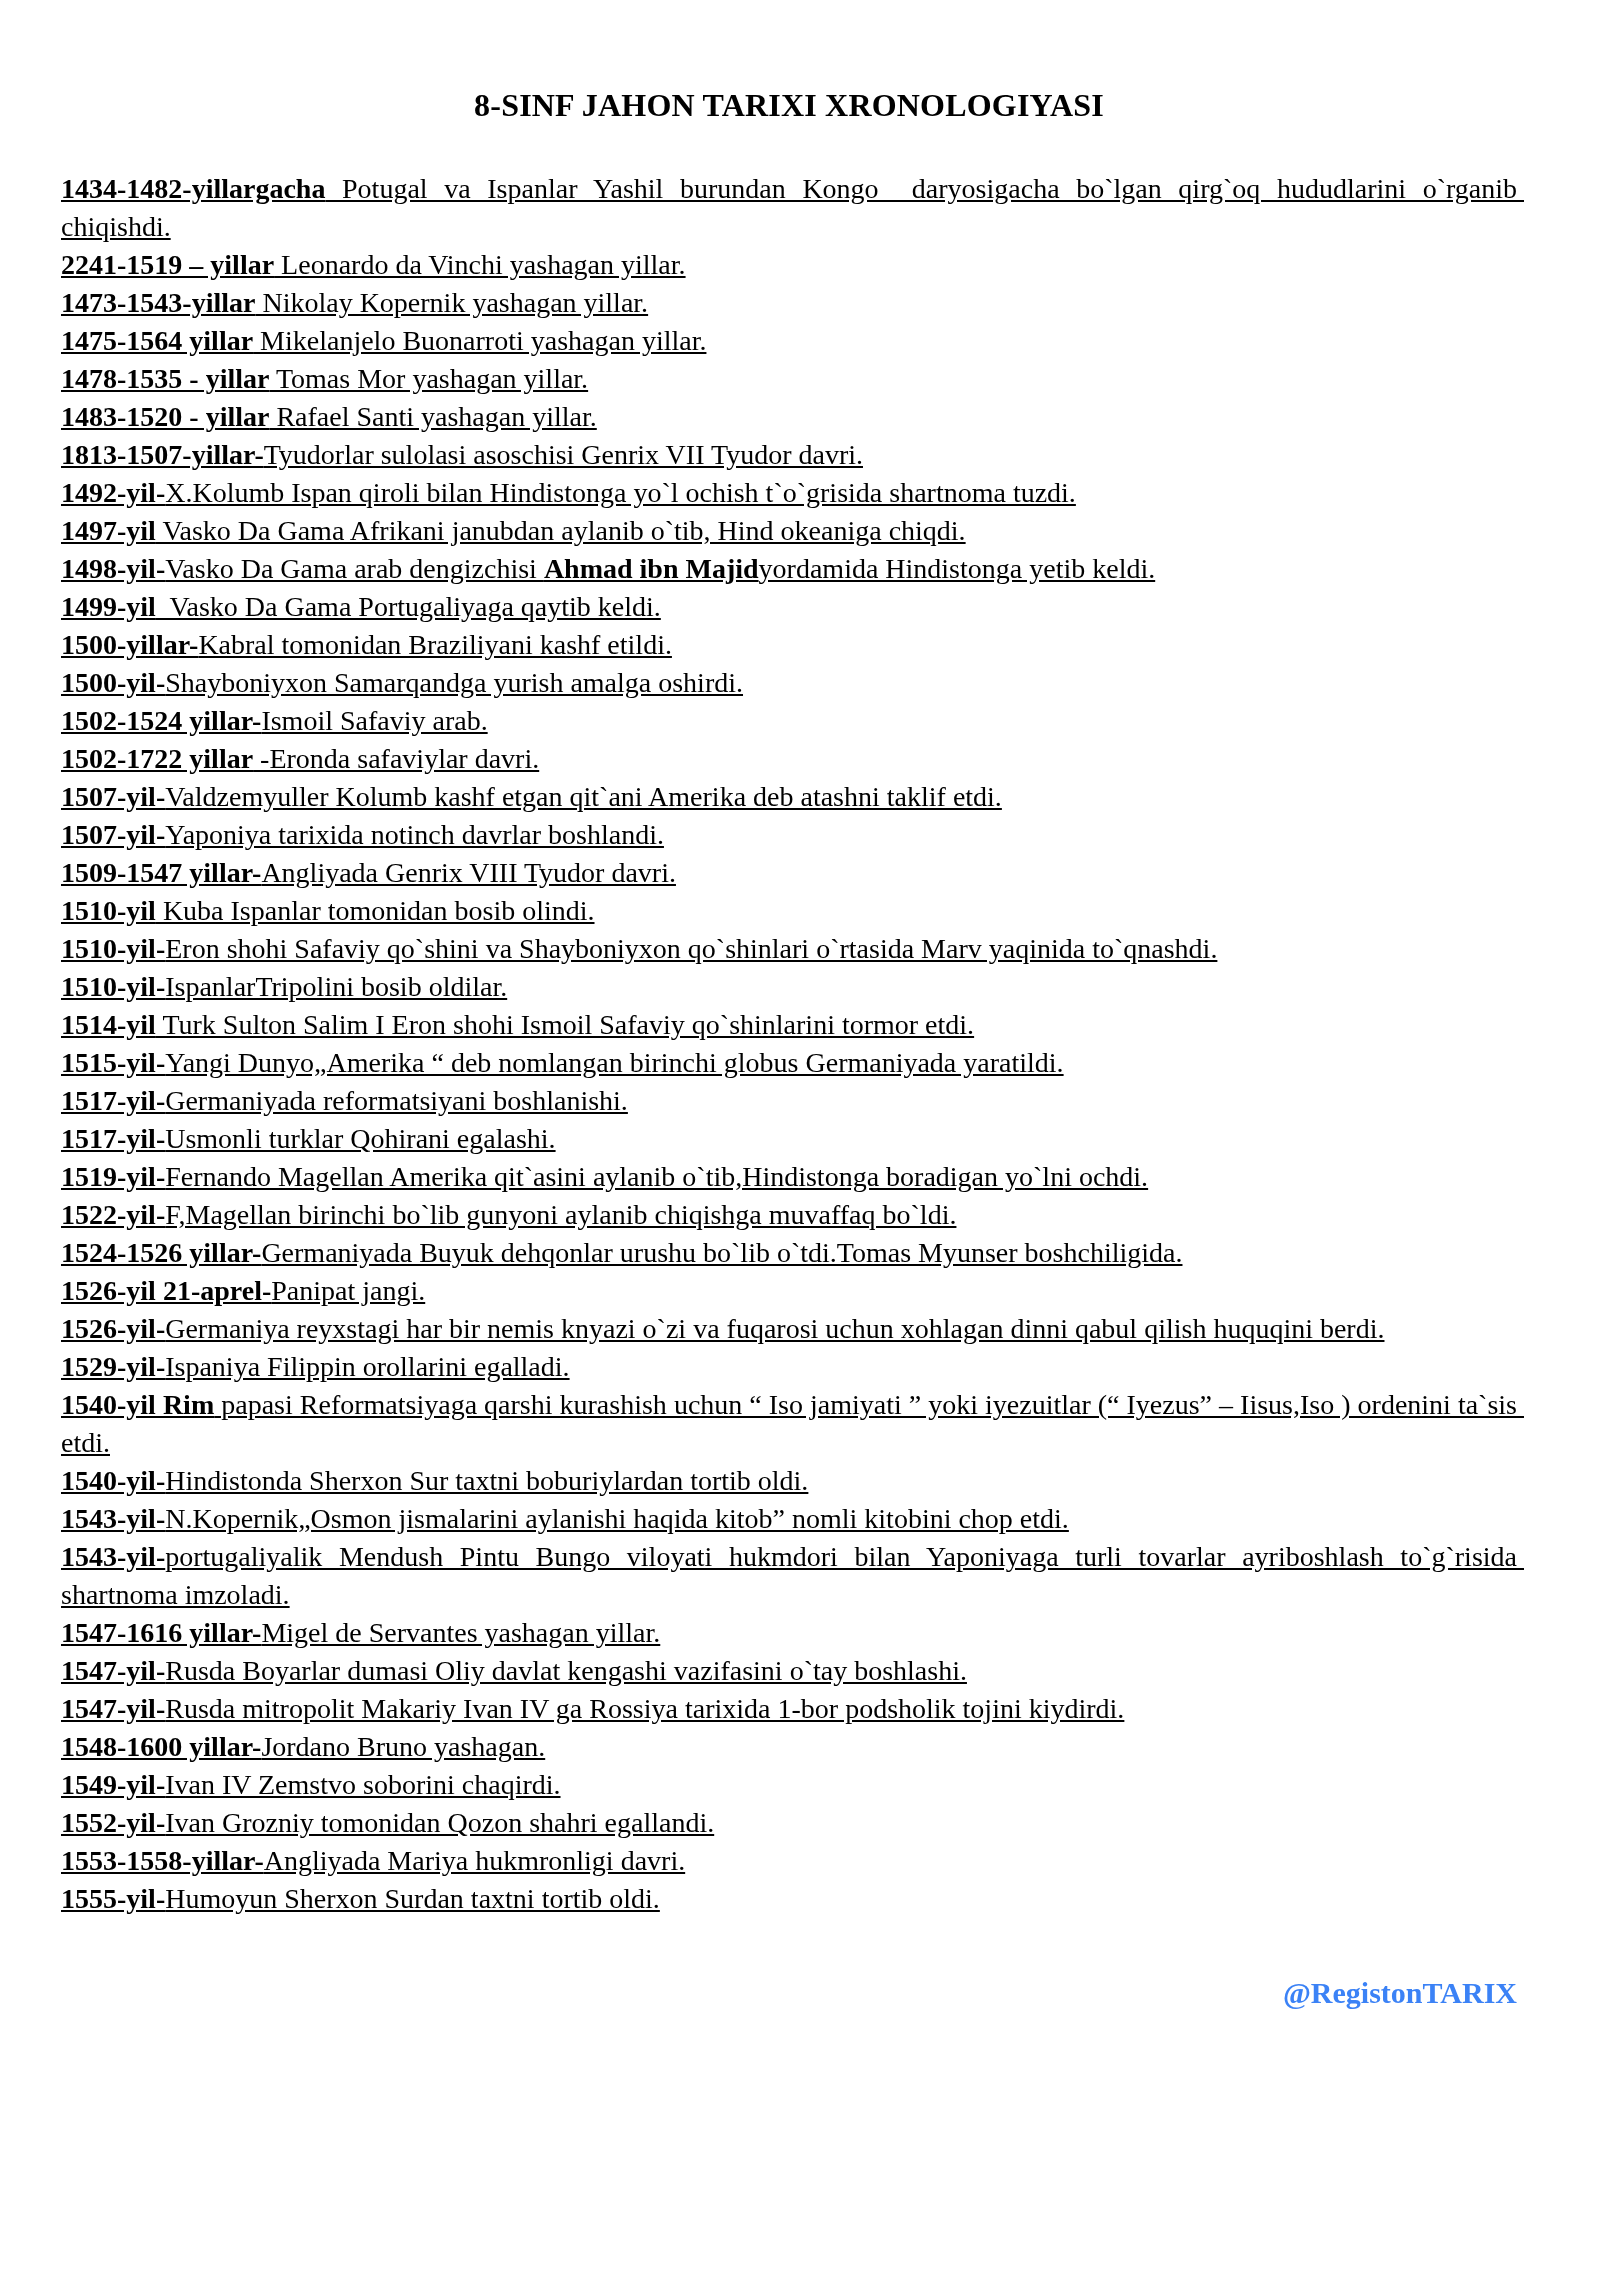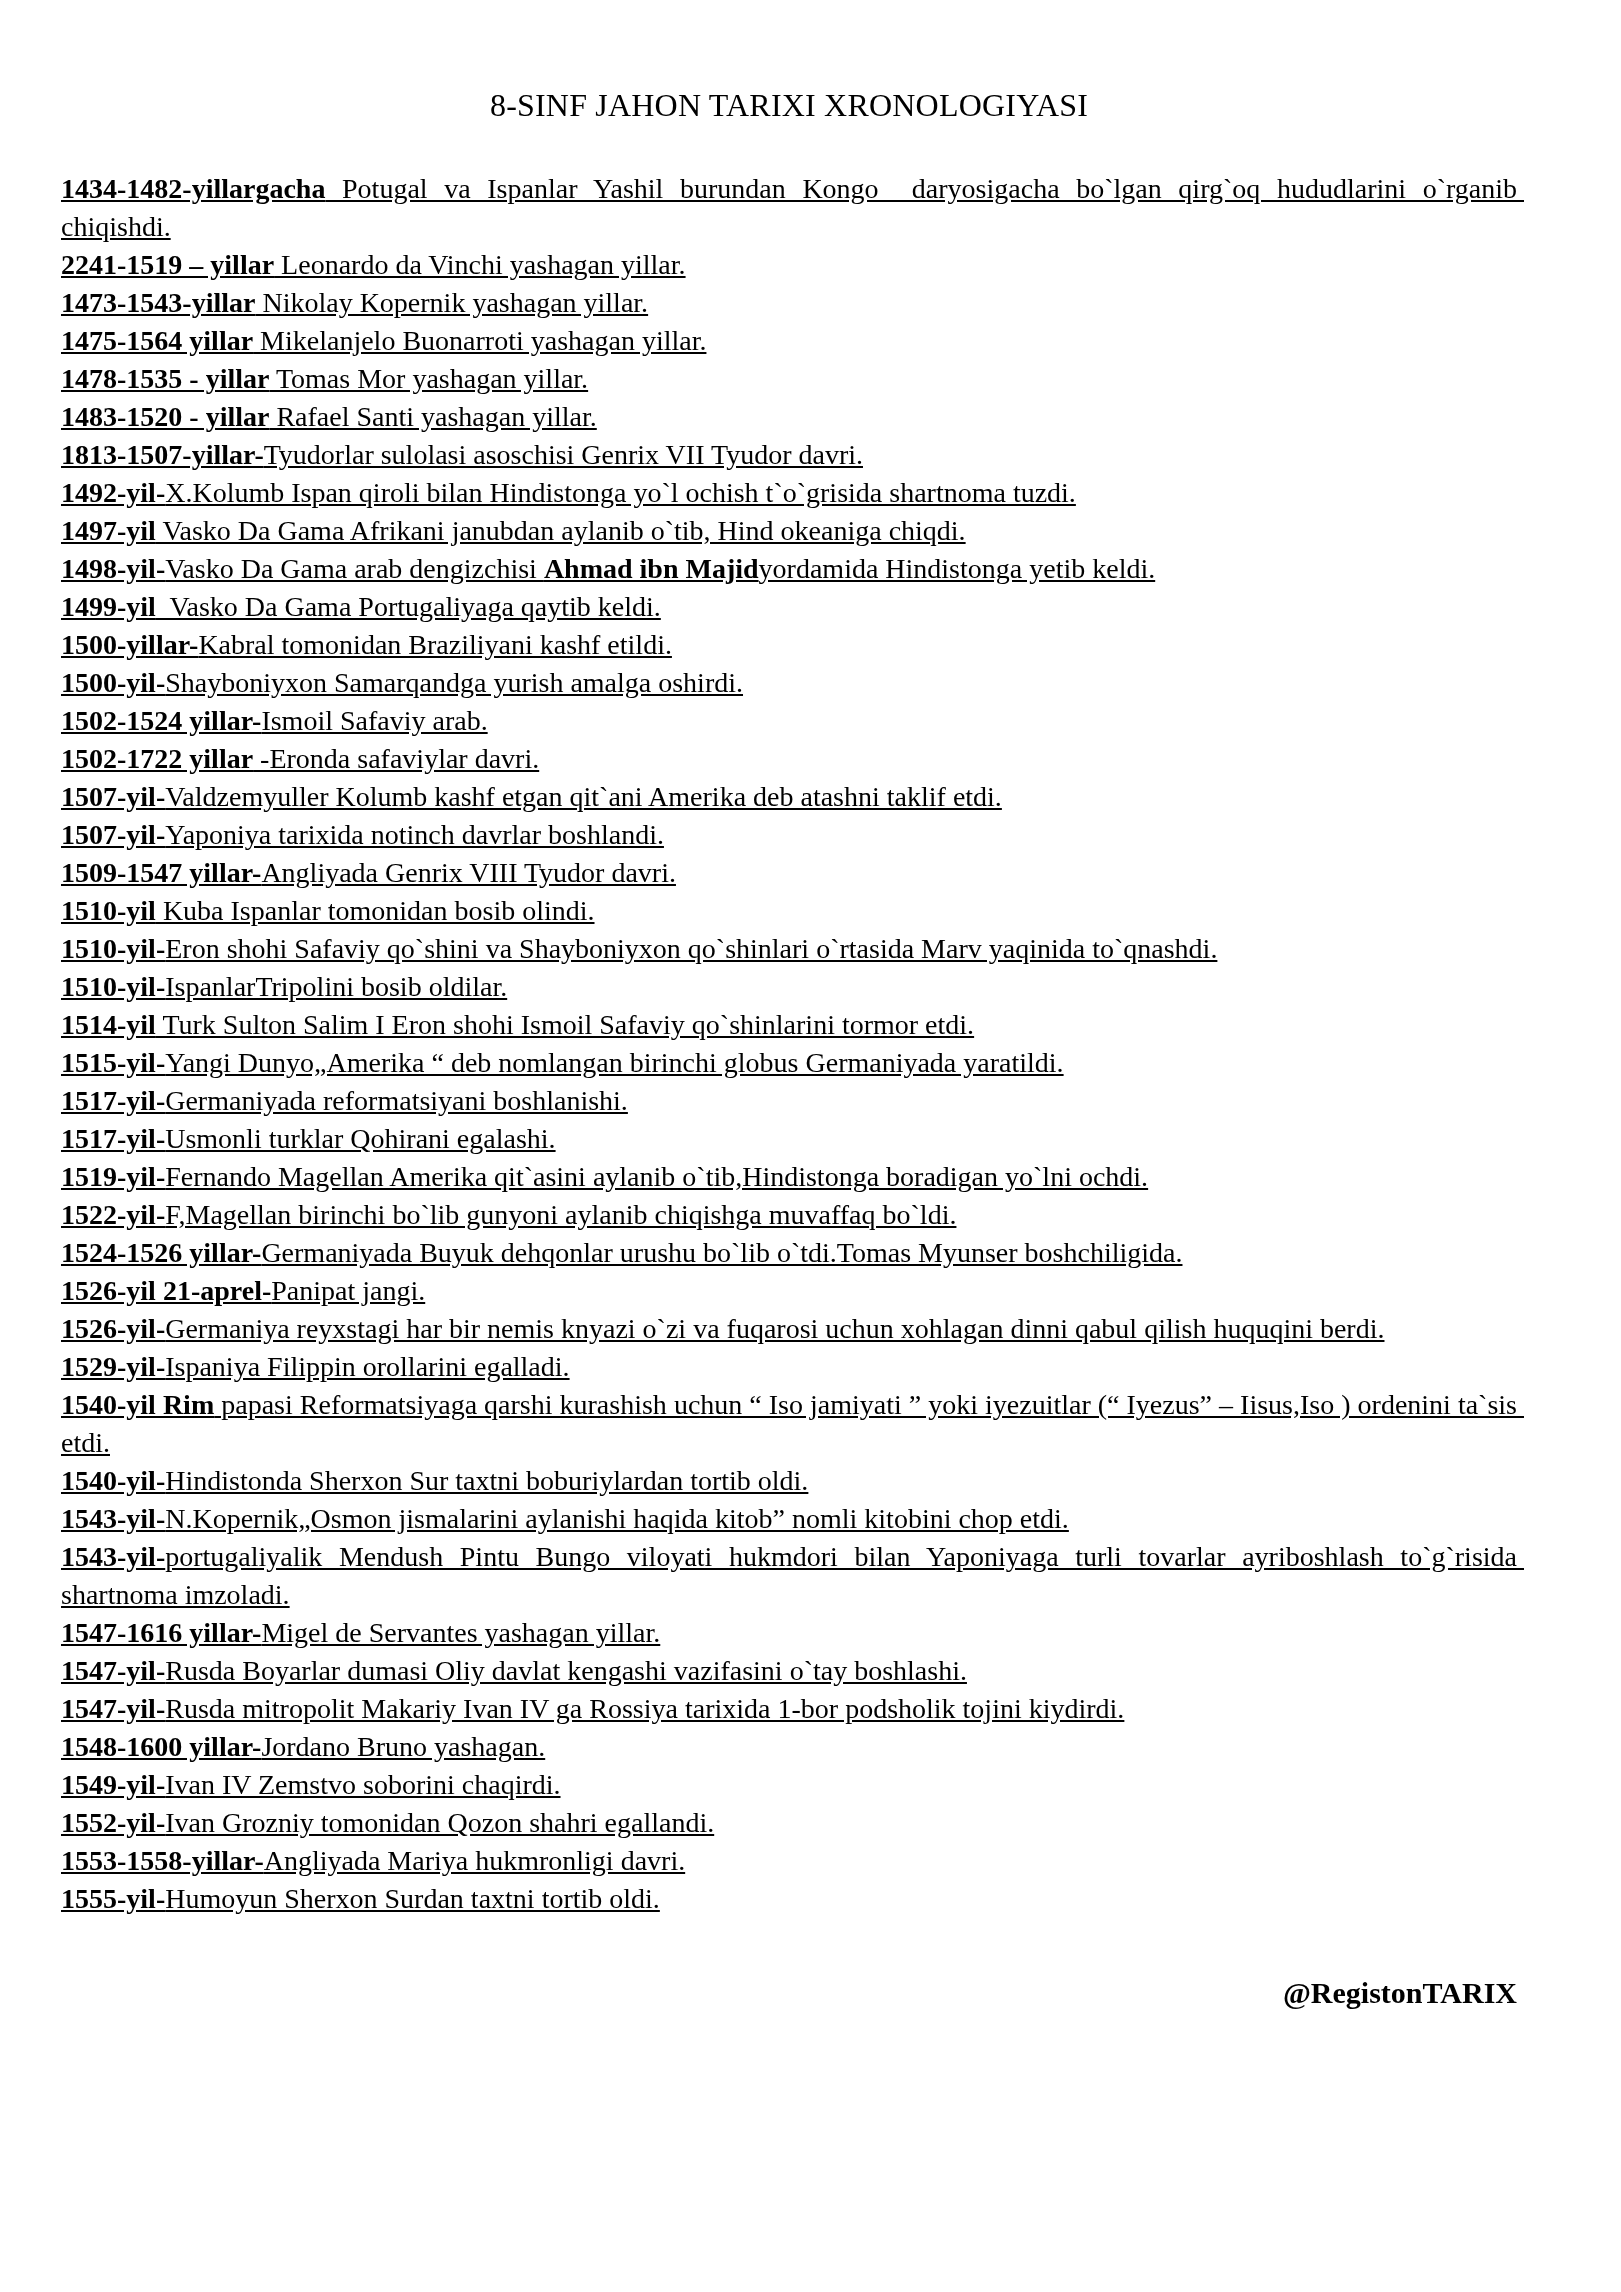--- a/index.html
+++ b/index.html
@@ -14,21 +14,21 @@
   .page {
     box-sizing: border-box;
     width: 100%;
     height: 100%;
     padding: 86px 104px 29px 61px;
     background: #ffffff;
   }
   .title {
     font-size: 32px;
     line-height: 39px;
-    font-weight: 400;
+    font-weight: 700;
     text-align: center;
     margin: 0 0 45px 0;
     letter-spacing: 0.2px;
   }
   .entries { }
   .entry {
     font-size: 28px;
     line-height: 38px;
     margin: 0;
     white-space: pre-wrap;
@@ -88,15 +88,15 @@
       <p class="entry justify"><span class="b">1543-yil-</span><span>portugaliyalik Mendush Pintu Bungo viloyati hukmdori bilan Yaponiyaga turli tovarlar ayriboshlash to`g`risida shartnoma imzoladi.</span></p>
       <p class="entry"><span class="b">1547-1616 yillar-</span><span>Migel de Servantes yashagan yillar.</span></p>
       <p class="entry"><span class="b">1547-yil-</span><span>Rusda Boyarlar dumasi Oliy davlat kengashi vazifasini o`tay boshlashi.</span></p>
       <p class="entry"><span class="b">1547-yil-</span><span>Rusda mitropolit Makariy Ivan IV ga Rossiya tarixida 1-bor podsholik tojini kiydirdi.</span></p>
       <p class="entry"><span class="b">1548-1600 yillar-</span><span>Jordano Bruno yashagan.</span></p>
       <p class="entry"><span class="b">1549-yil-</span><span>Ivan IV Zemstvo soborini chaqirdi.</span></p>
       <p class="entry"><span class="b">1552-yil-</span><span>Ivan Grozniy tomonidan Qozon shahri egallandi.</span></p>
       <p class="entry"><span class="b">1553-1558-yillar-</span><span>Angliyada Mariya hukmronligi davri.</span></p>
       <p class="entry"><span class="b">1555-yil-</span><span>Humoyun Sherxon Surdan taxtni tortib oldi.</span></p>
     </div>
-  <div class="footer" style="color: #000000;">@RegistonTARIX</div>
+  <div class="footer" style="color: #3b82f6;">@RegistonTARIX</div>
 </div>
 
 
 </body></html>

